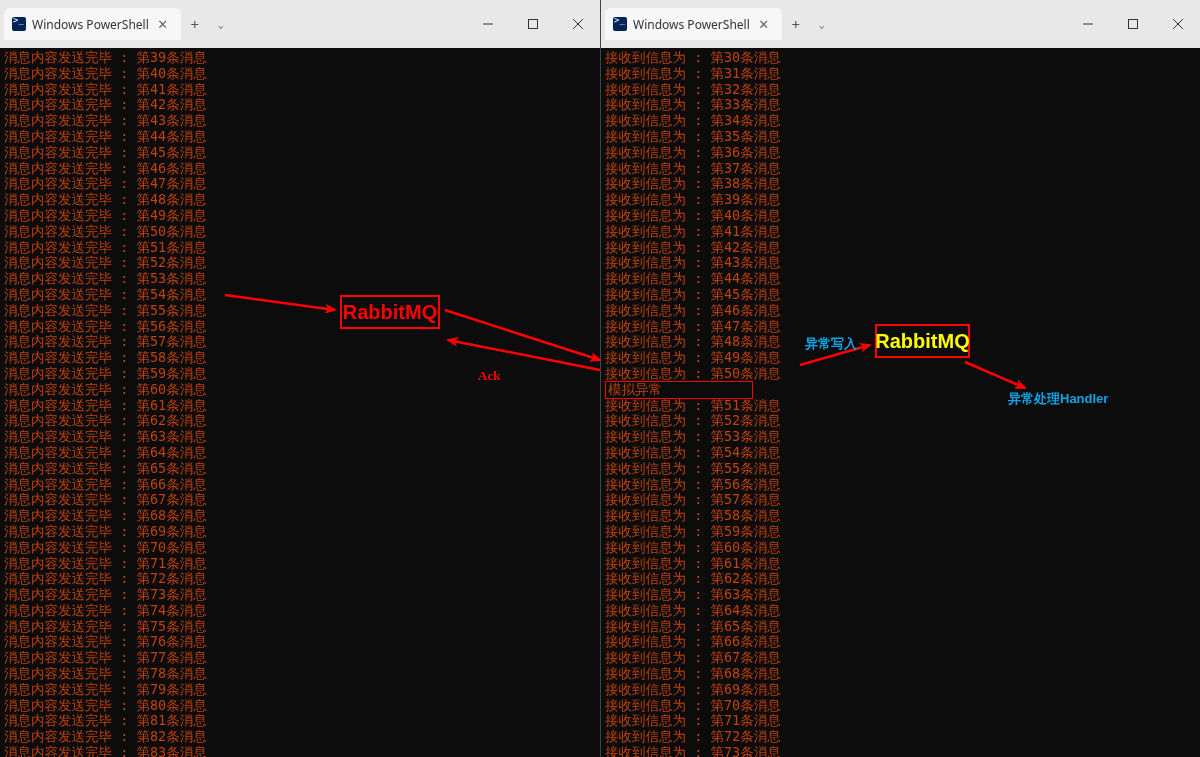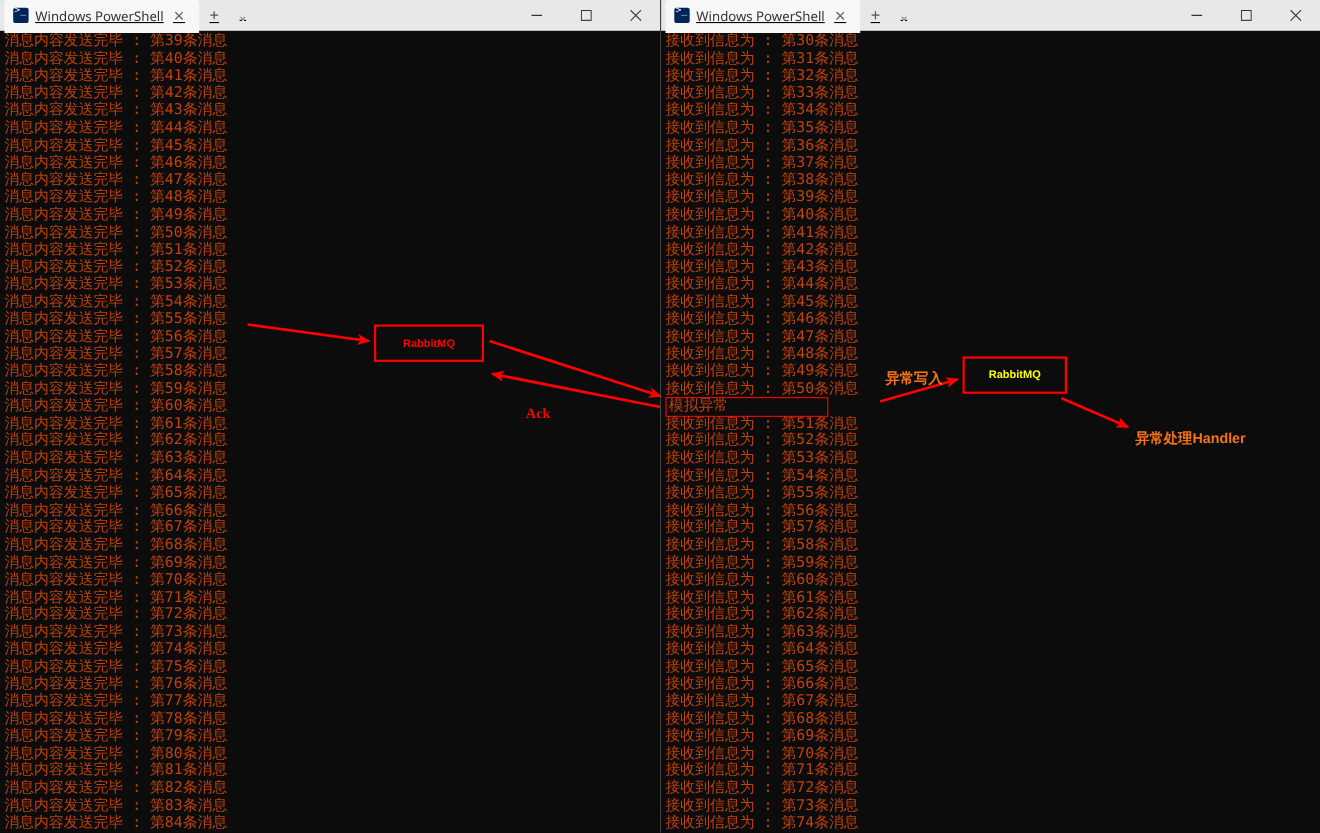--- a/index.html
+++ b/index.html
@@ -14,26 +14,25 @@
   .window {
     position: absolute;
     top: 0;
     display: flex;
     flex-direction: column;
     background: #0c0c0c;
   }
   .window.left { left: 0; width: 600px; height: 757px; }
   .window.right { left: 600px; width: 600px; height: 757px; border-left: 1px solid #444; }
   .titlebar {
-    height: 28px;
+    height: 48px;
     background: #e8e8e8;
     display: flex;
     align-items: center;
     position: relative;
-    text-decoration: underline;
   }
   .tab {
     height: 32px;
     background: #f7f7f7;
     border-radius: 6px 6px 0 0;
     display: flex;
     align-items: center;
     padding: 0 10px 0 8px;
     gap: 6px;
     margin-left: 4px;
@@ -105,41 +104,41 @@
   }
   
   .anno-box {
     position: absolute;
     border: 2px solid #ff0000;
     background: transparent;
     display: flex;
     align-items: center;
     justify-content: center;
     font-family: "Segoe UI", sans-serif;
-    font-size: 10px;
+    font-size: 20px;
     font-weight: bold;
   }
   .anno-box.left-box {
     left: 340px; top: 295px; width: 100px; height: 34px;
     color: #ff0000;
   }
   .anno-box.right-box {
     left: 875px; top: 324px; width: 95px; height: 34px;
     color: #ffff00;
   }
   .anno-label {
     position: absolute;
-    color: #f97316;
+    color: #0ea5e9;
     font-family: "Microsoft YaHei", sans-serif;
     font-size: 13px;
     font-weight: bold;
   }
   .anno-label.ack { left: 478px; top: 368px; color: #ff0000; font-family: Liberation Serif, serif; }
   .anno-label.yichang-xieru { left: 805px; top: 335px; }
-  .anno-label.handler { left: 1008px; top: 390px; margin-left: 24px; }
+  .anno-label.handler { left: 1008px; top: 390px; }
   svg.overlay {
     position: absolute;
     top: 0; left: 0;
     width: 1200px; height: 757px;
     pointer-events: none;
   }
 </style>
 </head>
 <body>
 

